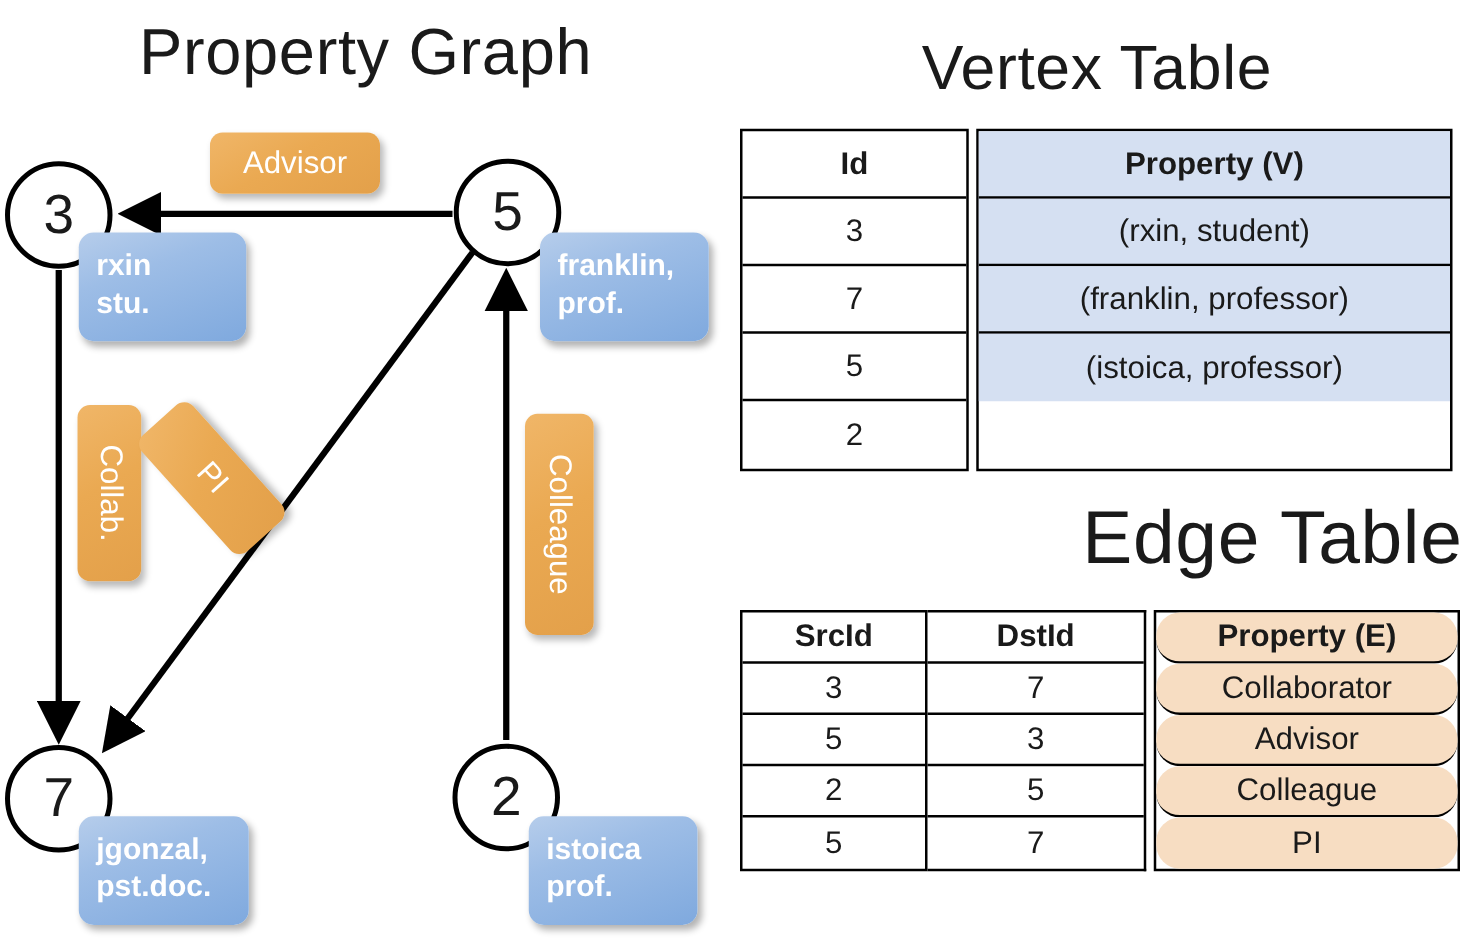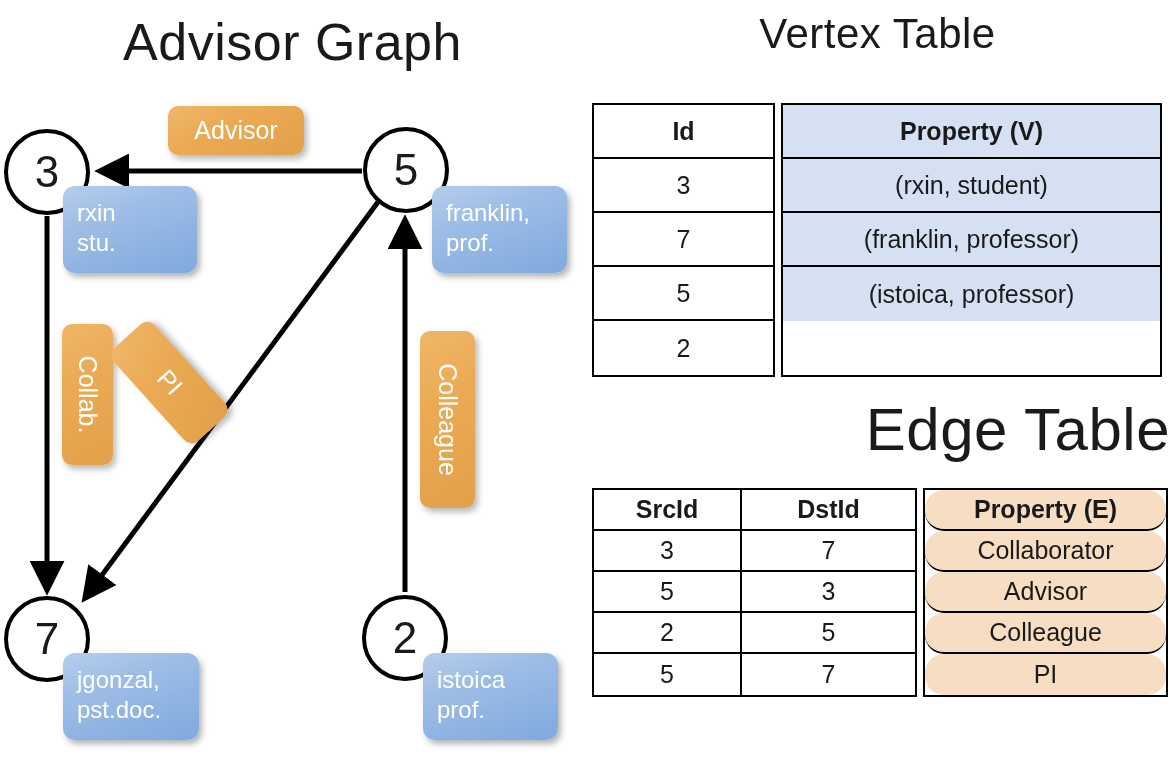--- a/index.html
+++ b/index.html
@@ -25,23 +25,23 @@
     white-space: nowrap;
     letter-spacing: 0.5px;
   }
   #title-property-graph {
     left: 0; top: 12px; width: 585px;
     text-align: center;
     font-size: 52px;
     line-height: 60px;
   }
   #title-vertex-table {
-    left: 585px; top: 4px; width: 585px;
+    left: 585px; top: 24px; width: 585px;
     text-align: center;
-    font-size: 42px;
+    font-size: 50px;
     line-height: 60px;
   }
   #title-edge-table {
     left: 585px; top: 400px; width: 585px;
     text-align: right;
     font-size: 60px;
     line-height: 60px;
   }
 
   
@@ -80,21 +80,21 @@
   
   .prop-box {
     position: absolute;
     border-radius: 12px;
     background: linear-gradient(160deg, #b6cdeb 0%, #9dbde6 35%, #7fa9de 100%);
     box-shadow: 3px 4px 6px rgba(0,0,0,0.30);
     color: #ffffff;
     font-size: 24px;
     line-height: 30px;
     font-family: "Liberation Sans", sans-serif;
-    font-weight: 400;
+    font-weight: 700;
     padding: 12px 0 12px 14px;
     box-sizing: border-box;
     z-index: 5;
     white-space: pre-line;
   }
   #prop-box-3 { left: 63px;  top: 186px; width: 134px; height: 87px; }
   #prop-box-5 { left: 432px; top: 186px; width: 135px; height: 87px; }
   #prop-box-7 { left: 63px;  top: 653px; width: 136px; height: 87px; }
   #prop-box-2 { left: 423px; top: 653px; width: 135px; height: 87px; }
 
@@ -175,21 +175,21 @@
   
   #et-src-col { width: 150px; }
   #et-dst-col { width: 175px; }
   #et-prop-col { width: 245px; }
   #edge-table .tbl-cell { height: 41px; }
   #et-prop-col .tbl-cell { background: #f7ddc2; border-radius: 19px; }
 </style>
 </head>
 <body>
 
-<div class="title" id="title-property-graph">Advisor Graph</div>
+<div class="title" id="title-property-graph">Property Graph</div>
 
 <div class="title" id="title-vertex-table">Vertex Table</div>
 
 <div class="title" id="title-edge-table">Edge Table</div>
 
 <div id="graph-panel">
 
   <svg id="graph-svg" viewBox="0 0 585 760">
     <defs>
       <marker id="arrow" viewBox="0 0 12 12" refX="10" refY="6" markerWidth="7" markerHeight="7" orient="auto-start-reverse">

